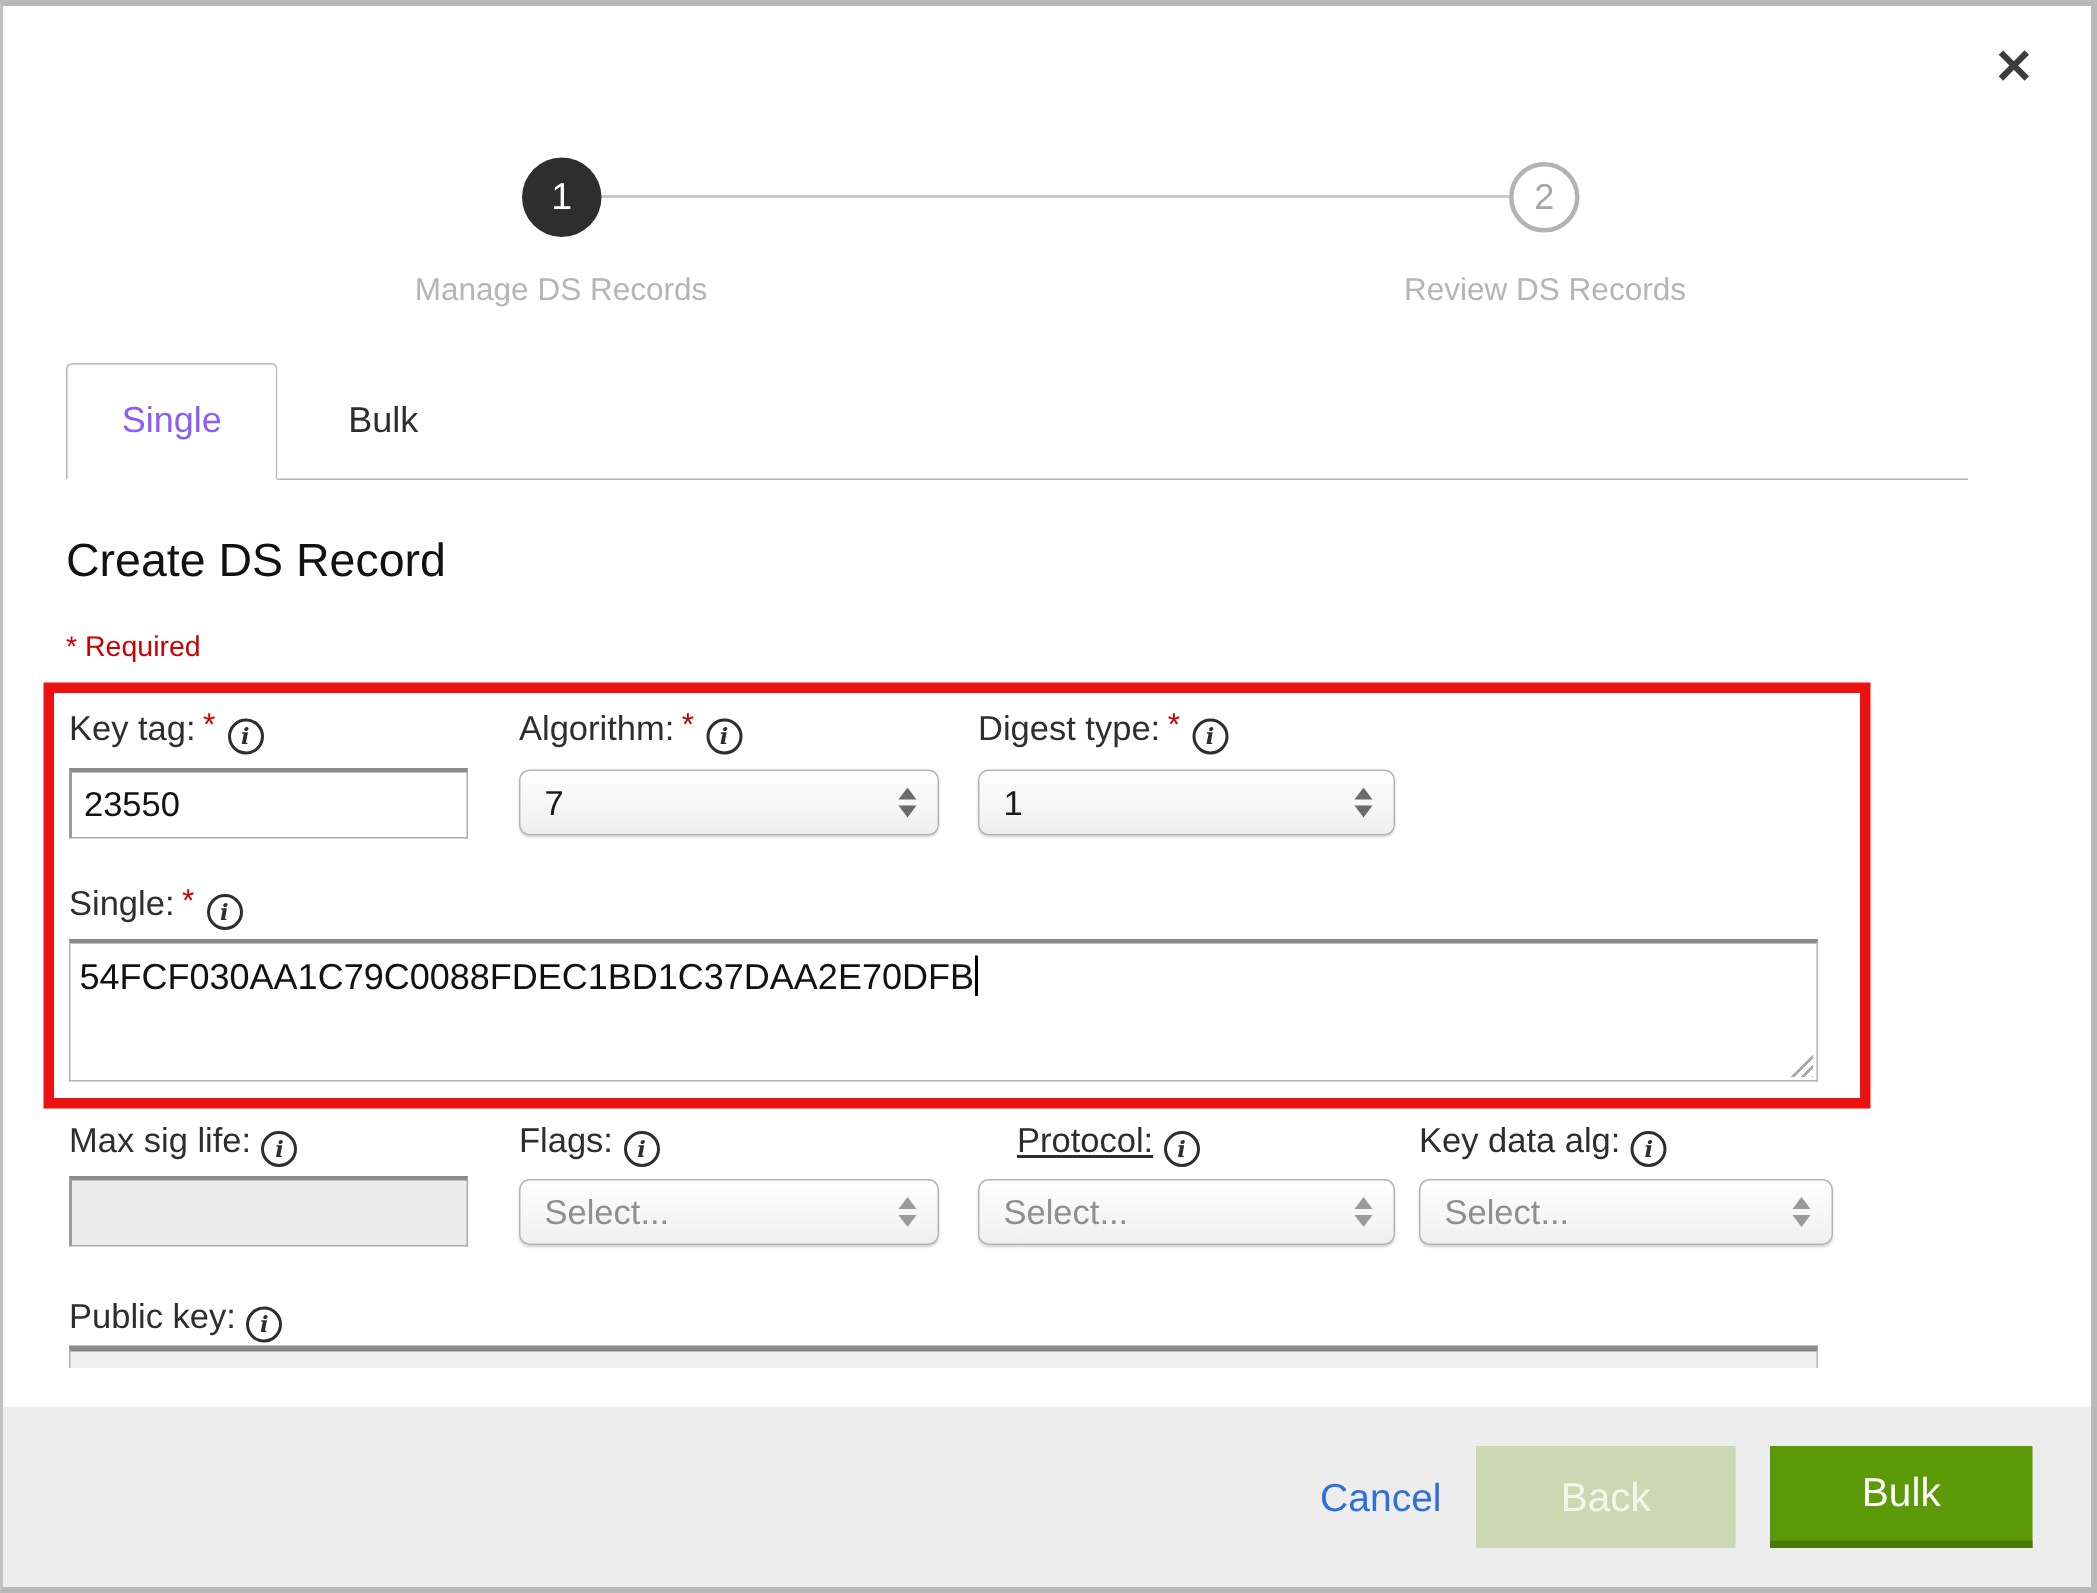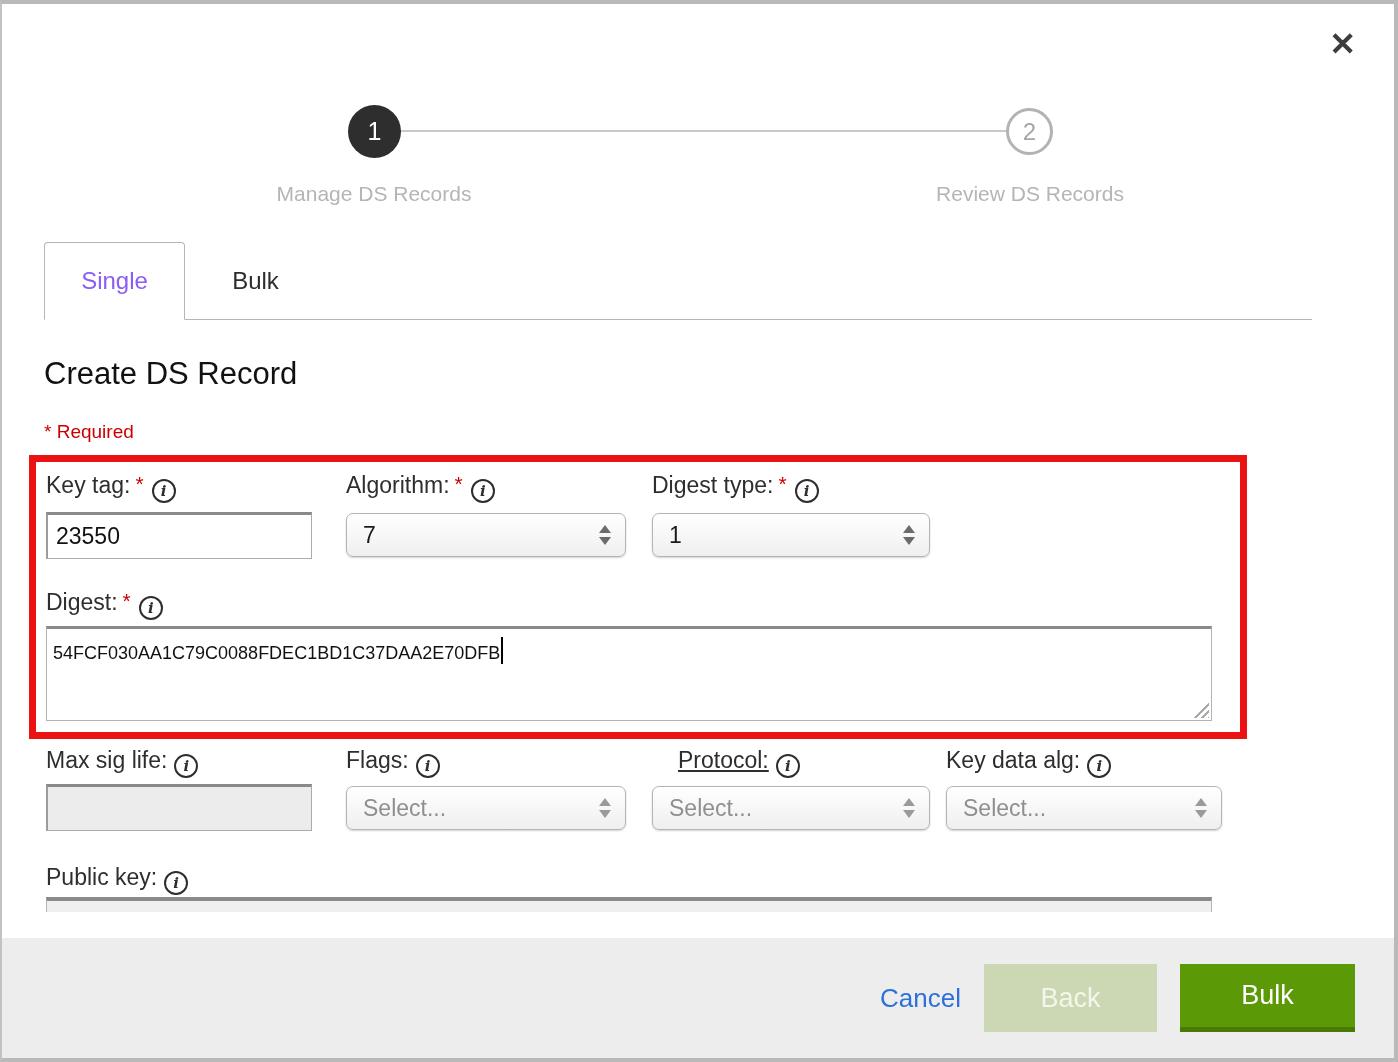--- a/index.html
+++ b/index.html
@@ -85,21 +85,21 @@
   .select-arrows { display:flex; flex-direction:column; align-items:center; gap:4px; margin-right:14px; }
   .arr-up { width:0; height:0; border-left:6px solid transparent; border-right:6px solid transparent; border-bottom:8px solid #6b6b6b; }
   .arr-down { width:0; height:0; border-left:6px solid transparent; border-right:6px solid transparent; border-top:8px solid #6b6b6b; }
   .select.muted .arr-up { border-bottom-color:#9a9a9a; }
   .select.muted .arr-down { border-top-color:#9a9a9a; }
 
   
   .textarea {
     position:absolute; left:44px; top:622px; width:1166px; height:95px; background:#fff;
     border:1px solid #b3b3b3; border-top:3px solid #8a8a8a;
-    font-size:18px; color:#111; padding:8px 6px; overflow:hidden;
+    font-size:24px; color:#111; padding:8px 6px; overflow:hidden;
   }
   .caret { display:inline-block; width:2px; height:27px; background:#000; vertical-align:-5px; margin-left:1px; }
   .resize-grip {
     position:absolute; right:2px; bottom:2px; width:17px; height:17px;
     background:repeating-linear-gradient(135deg, transparent 0 3px, #a9a9a9 3px 5px);
     clip-path:polygon(100% 0, 100% 100%, 0 100%);
   }
 
   
   .pk-sliver {
@@ -161,21 +161,21 @@
   </div>
   <div class="select" style="left:650px; top:509px; width:278px;">
     <span class="select-value">1</span>
     <span class="select-arrows">
         <span class="arr-up"></span>
         <span class="arr-down"></span>
       </span>
   </div>
 
   <div class="flabel" style="left:44px; top:585px;">
-    <span>Digest:</span><span class="req">*</span><span class="info-icon">i</span>
+    <span>Single:</span><span class="req">*</span><span class="info-icon">i</span>
   </div>
   <div class="textarea">
     <span>54FCF030AA1C79C0088FDEC1BD1C37DAA2E70DFB</span><span class="caret"></span>
     <span class="resize-grip"></span>
   </div>
 
   <div class="flabel" style="left:44px; top:743px;">
     <span>Max sig life:</span><span class="info-icon">i</span>
   </div>
   <div class="flabel" style="left:344px; top:743px;">

